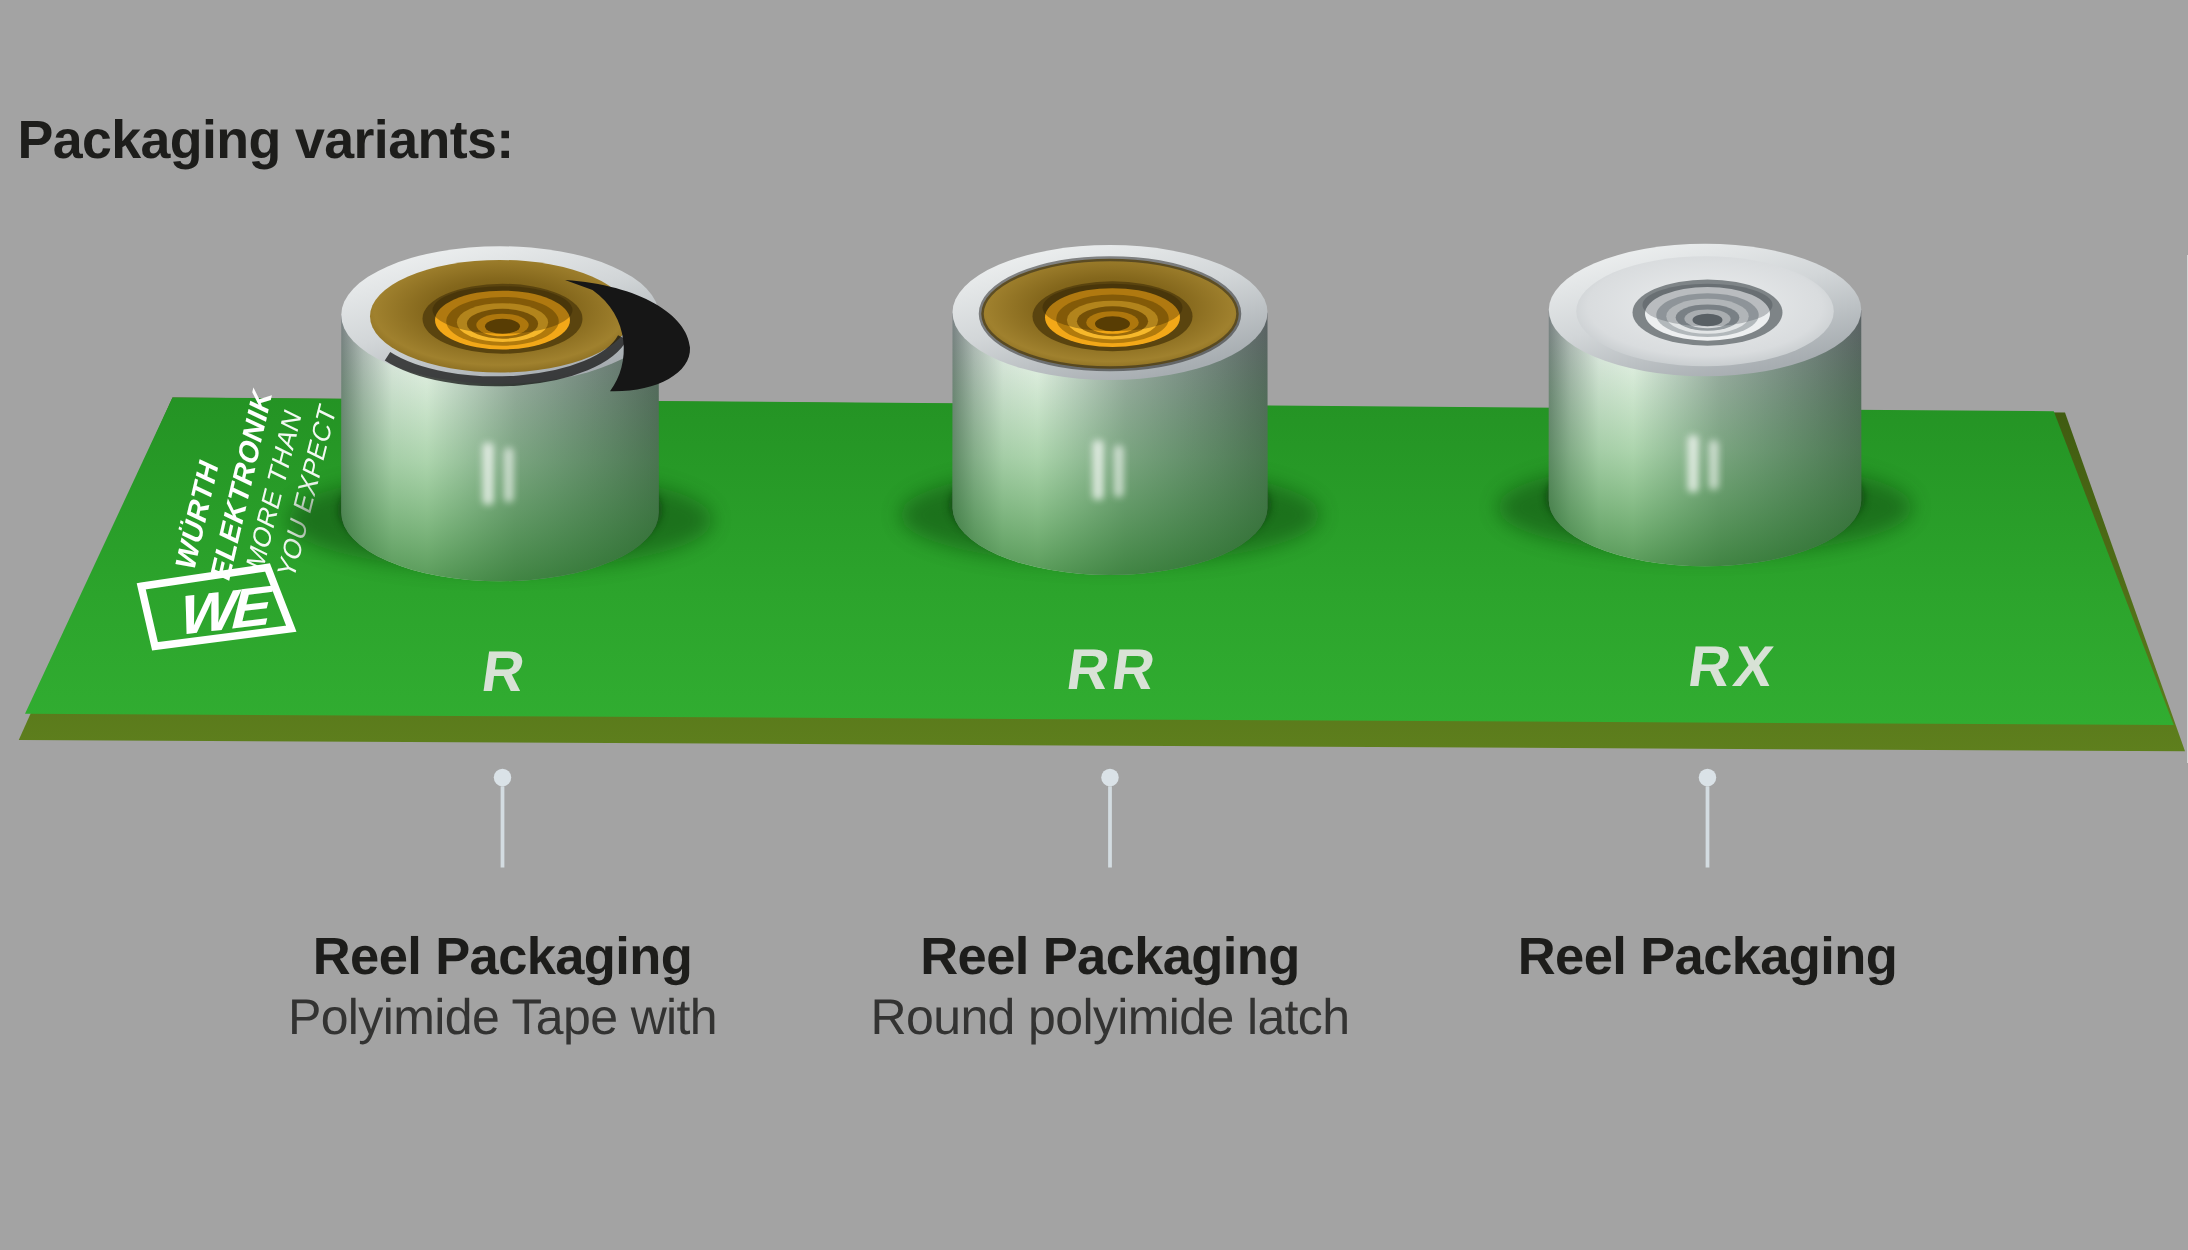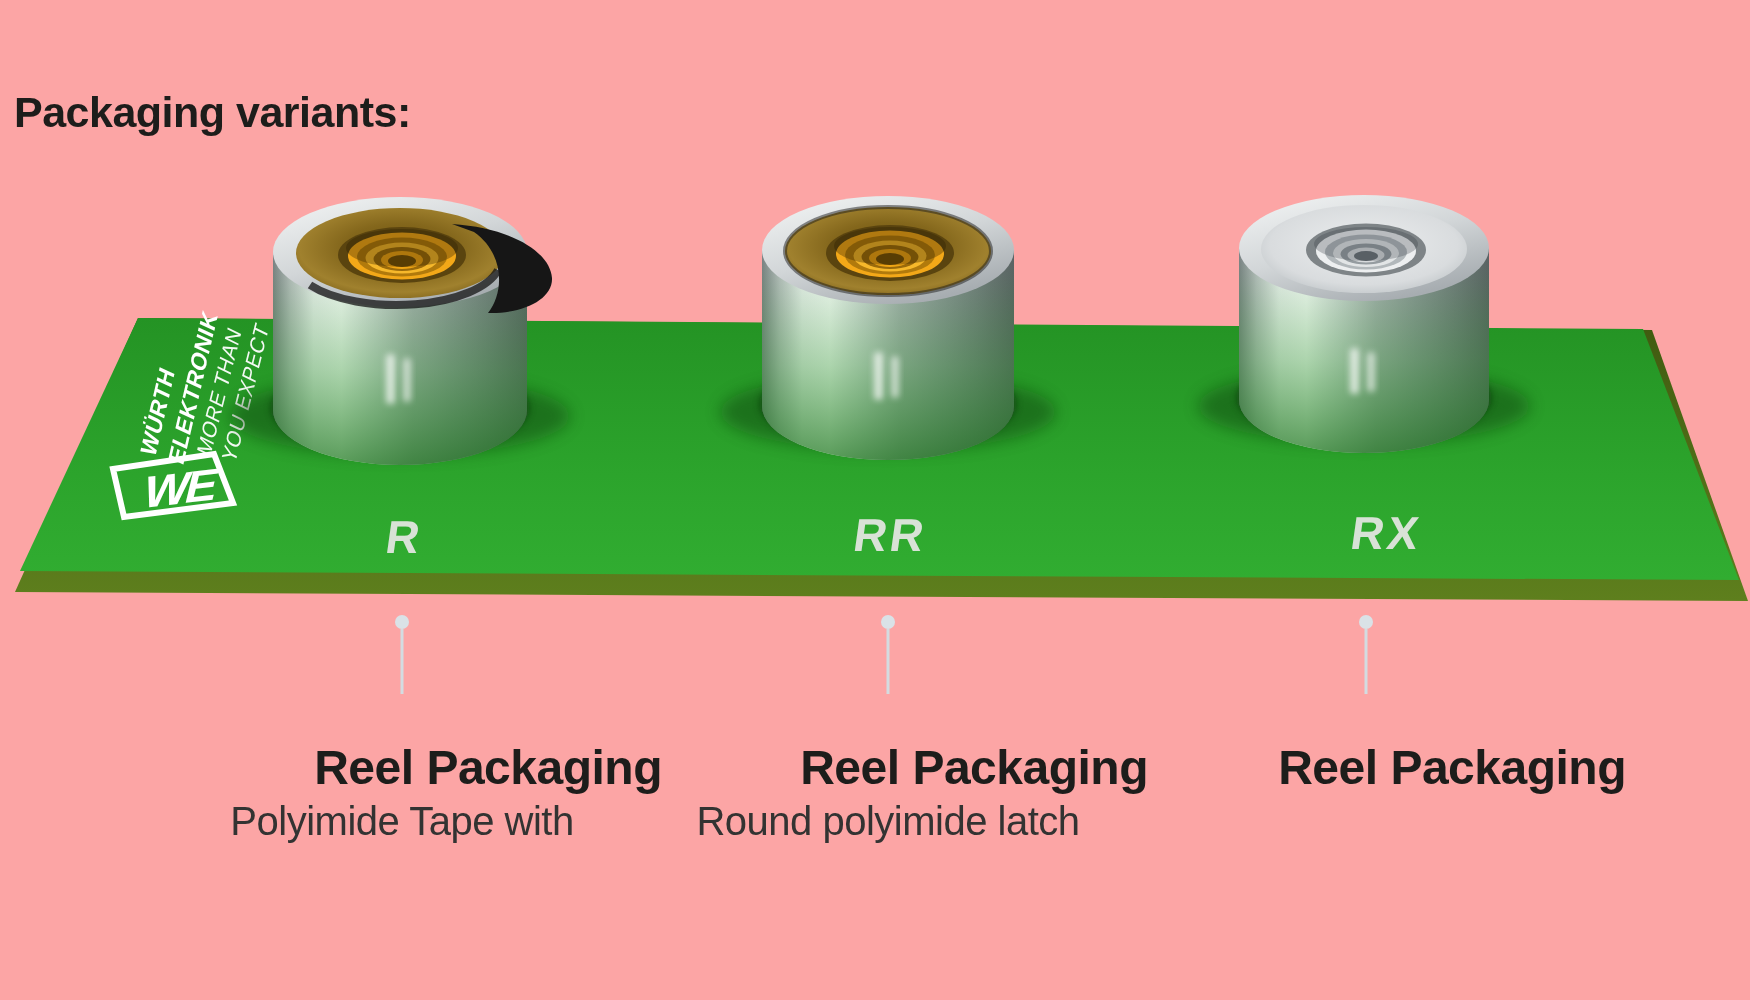--- a/index.html
+++ b/index.html
@@ -1,24 +1,24 @@
 <!DOCTYPE html>
 <html><head>
 <meta charset="utf-8">
 <style>
   html,body{margin:0;padding:0;background:#ffffff;}
-  .stage{position:relative;width:1750px;height:1000px;background:#fca5a5;overflow:hidden;
+  .stage{position:relative;width:1750px;height:1000px;background:#a3a3a3;overflow:hidden;
          font-family:"Liberation Sans", sans-serif;}
   .page-title{position:absolute;left:14px;top:88px;margin:0;
          font-size:43px;font-weight:bold;letter-spacing:-0.5px;color:#1d1d1b;}
   .board-svg{position:absolute;left:0;top:0;}
   .caption{position:absolute;top:740px;width:520px;text-align:center;}
   .caption.c1{left:142px;} .caption.c2{left:628px;} .caption.c3{left:1106px;}
-  .cap-title{display:block;font-size:48px;font-weight:bold;color:#1d1d1b;
-         line-height:1.18;letter-spacing:-0.5px;text-align:right;}
+  .cap-title{display:block;font-size:42px;font-weight:bold;color:#1d1d1b;
+         line-height:1.18;letter-spacing:-0.5px;}
   .cap-sub{display:block;font-size:40px;font-weight:400;color:#333332;
          line-height:1.2;letter-spacing:-0.5px;}
   .cap-sub:empty{display:none;}
   text{font-family:"Liberation Sans", sans-serif;}
   .board-label{font-size:46px;font-weight:bold;fill:#e7e7e5;opacity:.92;letter-spacing:3px;}
   .logo-bold{font-size:23px;font-weight:bold;fill:#ffffff;letter-spacing:.5px;}
   .logo-light{font-size:21px;font-weight:400;fill:#ffffff;opacity:.95;letter-spacing:.5px;}
   .logo-we{font-size:46px;font-weight:bold;fill:#ffffff;letter-spacing:-3px;}
 </style>
 </head>

